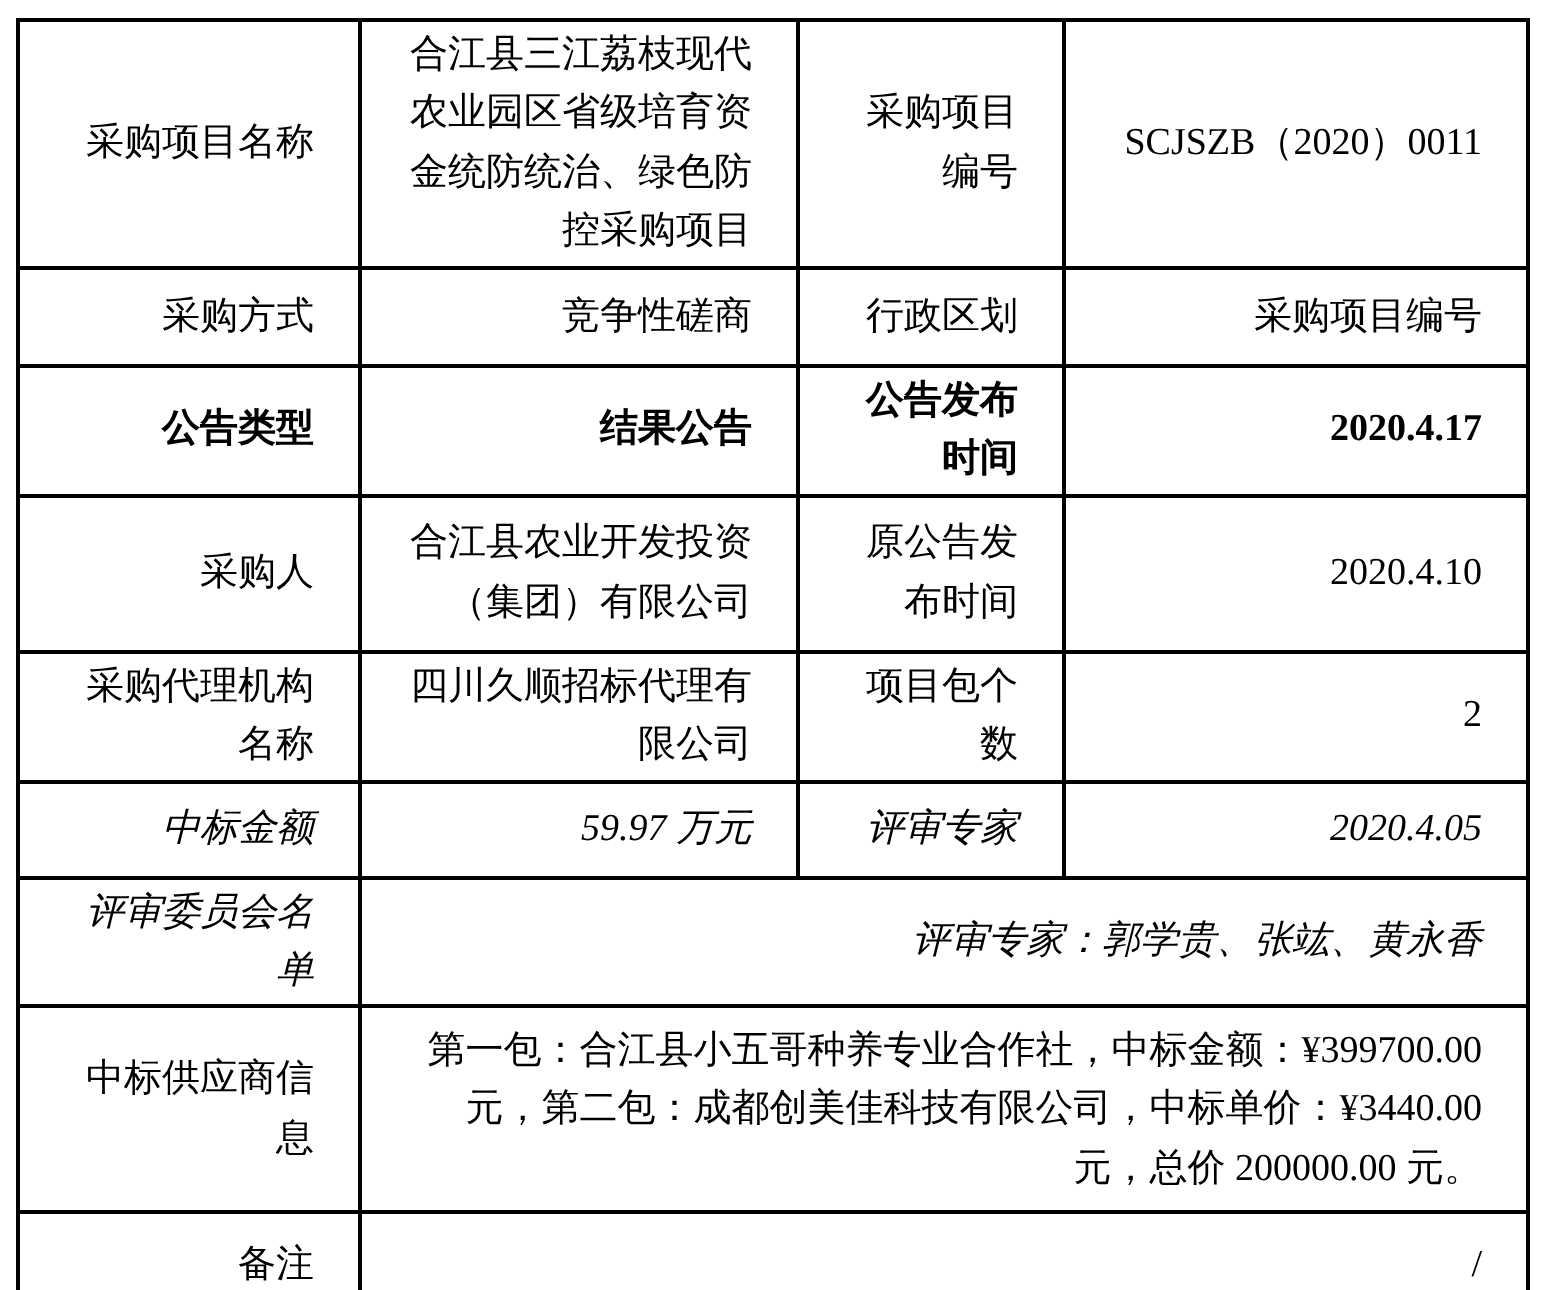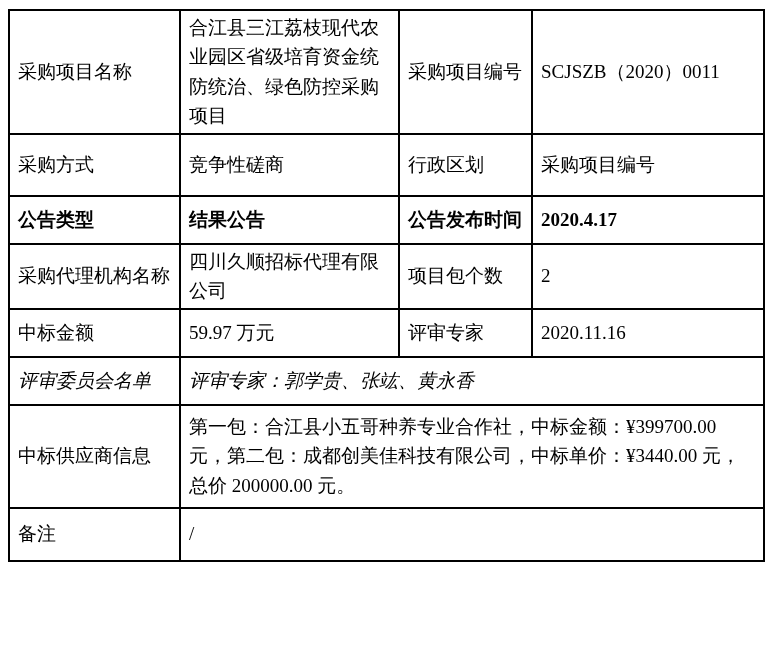--- a/index.html
+++ b/index.html
@@ -22,35 +22,35 @@
     top: 9px;
     width: 755px;
     border-collapse: collapse;
     table-layout: fixed;
     font-size: 19px;
     line-height: 1.55;
   }
   table.info-table td {
     border: 2px solid #000000;
     vertical-align: middle;
-    text-align: left;
-    padding: 2px 8px;
+    text-align: right;
+    padding: 2px 22px;
     overflow: hidden;
     word-break: break-all;
   }
   col.c1 { width: 171px; }
   col.c2 { width: 219px; }
   col.c3 { width: 133px; }
   col.c4 { width: 232px; }
   tr.r1 { height: 122px; }
-  tr.r2 { height: 62px; }
+  tr.r2 { height: 49px; }
   tr.r3 { height: 48px; font-weight: bold; }
   tr.r4 { height: 78px; }
   tr.r5 { height: 59px; }
-  tr.r6 { height: 48px; }
+  tr.r6 { height: 48px; font-style: italic; }
   tr.r7 { height: 48px; font-style: italic; }
   tr.r8 { height: 103px; }
   tr.r9 { height: 53px; font-family: Liberation Serif, serif; }
   td.wrapcell { padding: 2px 13px; }
   td.leftval {
     text-align: left;
     padding: 4px 12px;
   }
   td.labelcell { padding: 2px 2px; margin-left: 24px; }
 </style>
@@ -77,31 +77,37 @@
         <td>竞争性磋商</td>
         <td class="labelcell">行政区划</td>
         <td>采购项目编号</td>
       </tr>
       <tr class="r3">
         <td class="labelcell">公告类型</td>
         <td>结果公告</td>
         <td class="labelcell">公告发布时间</td>
         <td>2020.4.17</td>
       </tr>
+      <tr class="r4">
+        <td class="labelcell">采购人</td>
+        <td class="wrapcell">合江县农业开发投资（集团）有限公司</td>
+        <td class="labelcell">原公告发布时间</td>
+        <td>2020.4.10</td>
+      </tr>
       <tr class="r5">
         <td class="labelcell">采购代理机构名称</td>
         <td class="wrapcell">四川久顺招标代理有限公司</td>
         <td class="labelcell">项目包个数</td>
         <td>2</td>
       </tr>
       <tr class="r6">
         <td class="labelcell">中标金额</td>
         <td>59.97 万元</td>
         <td class="labelcell">评审专家</td>
-        <td>2020.11.16</td>
+        <td>2020.4.05</td>
       </tr>
       <tr class="r7">
         <td class="labelcell">评审委员会名单</td>
         <td colspan="3" class="leftval">评审专家：郭学贵、张竑、黄永香</td>
       </tr>
       <tr class="r8">
         <td class="labelcell">中标供应商信息</td>
         <td colspan="3" class="leftval">第一包：合江县小五哥种养专业合作社，中标金额：¥399700.00 元，第二包：成都创美佳科技有限公司，中标单价：¥3440.00 元，总价 200000.00 元。</td>
       </tr>
       <tr class="r9">

